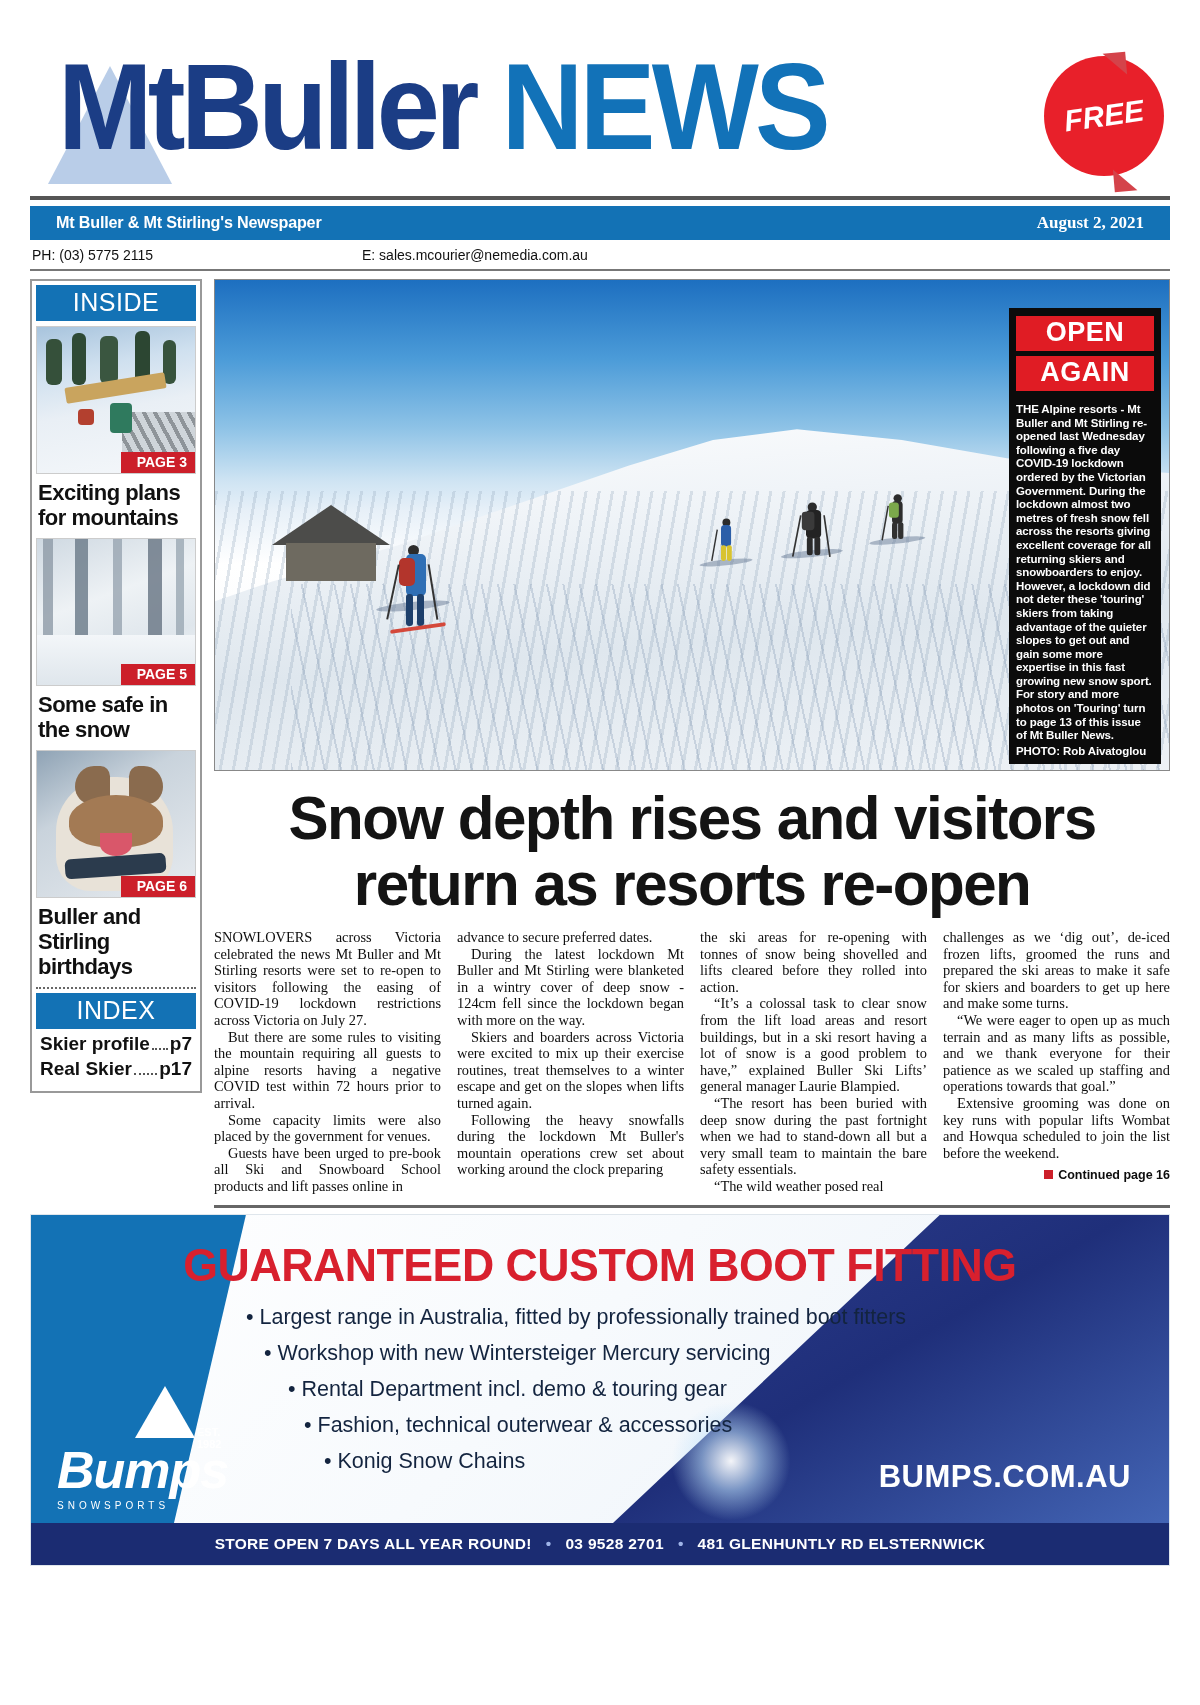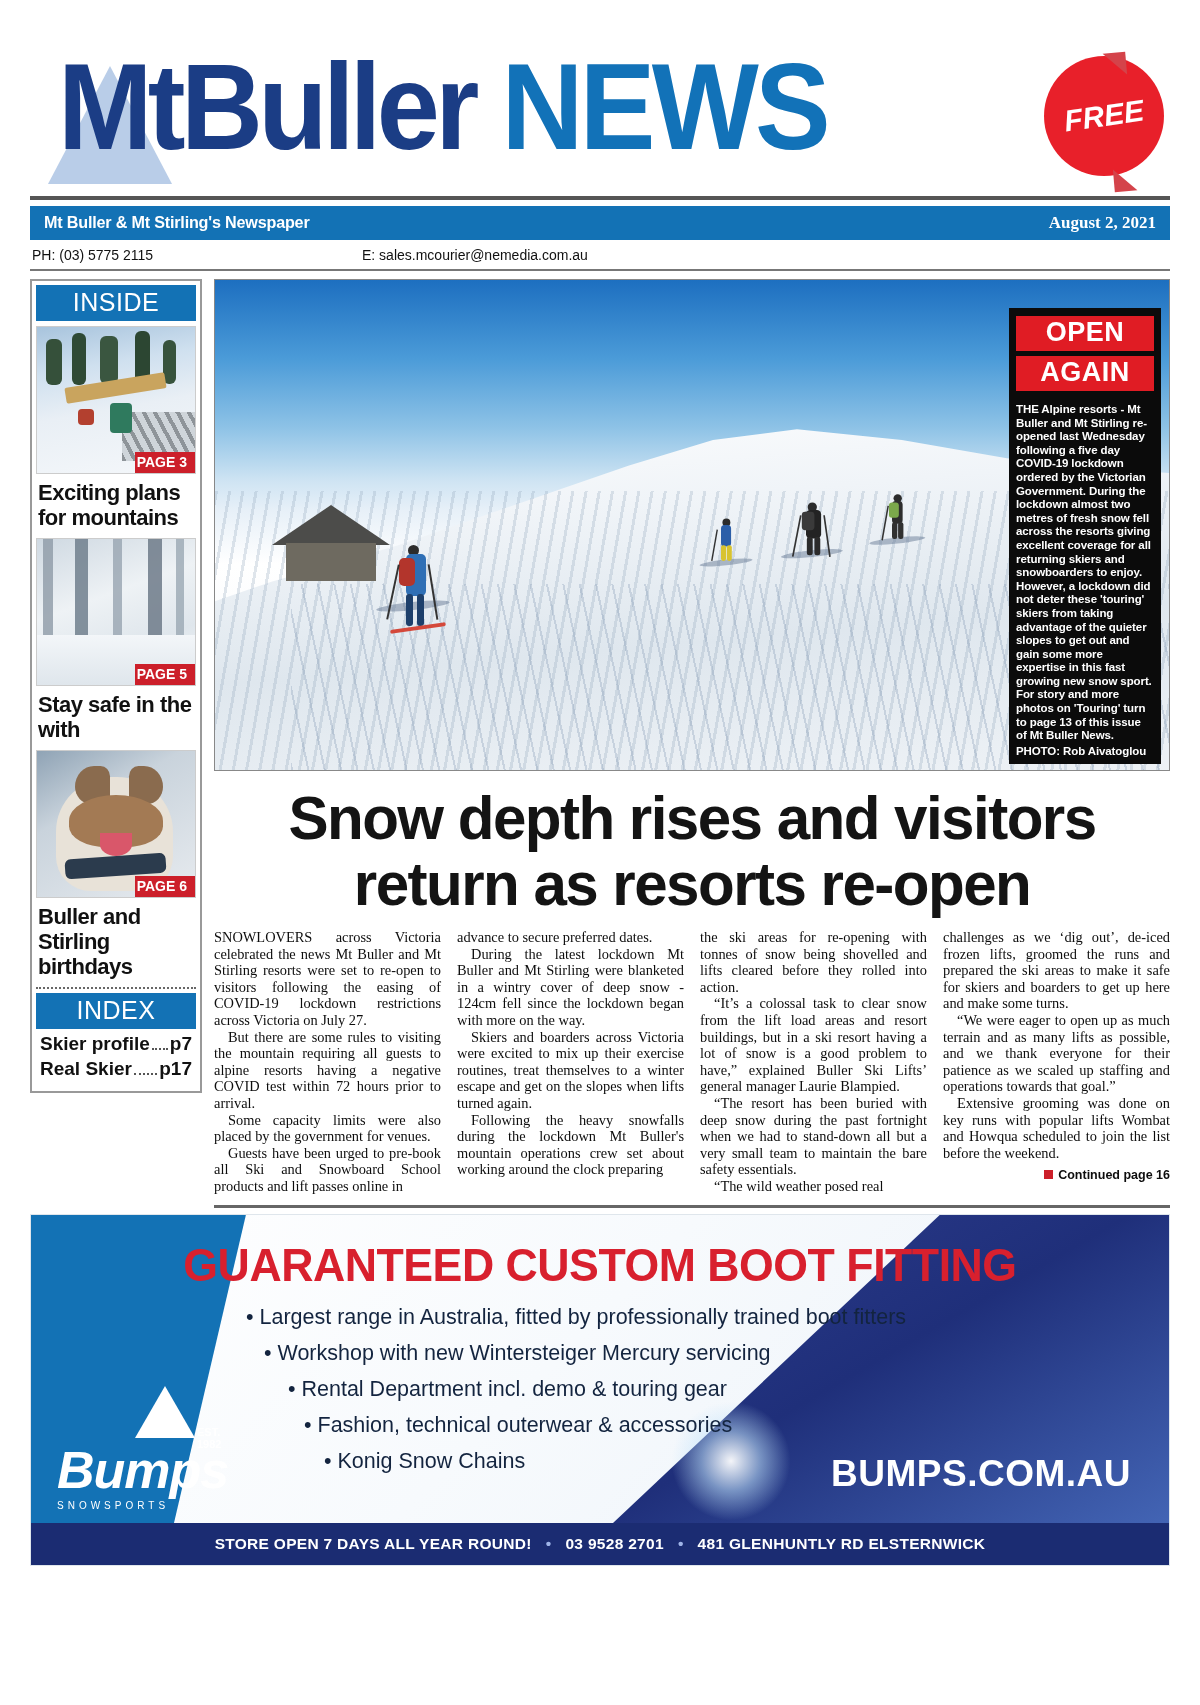--- a/index.html
+++ b/index.html
@@ -50,21 +50,21 @@
   .free-arrow.bot { right: 34px; bottom: -6px;
      border-left: 16px solid transparent; border-right: 16px solid transparent;
      border-top: 16px solid #d4434a; transform: rotate(40deg); }
 
   .rule-thick { height: 4px; background: #555; margin-top: 8px; }
 
   
   .bluebar {
     background: #1372b5; color: #fff; height: 34px;
     display:flex; align-items:center; justify-content:space-between;
-    padding: 0 14px; margin-top: 6px;
+    padding: 0 26px; margin-top: 6px;
   }
   .bluebar .left { font-weight: bold; font-size: 17px; letter-spacing: -0.2px; transform: scaleX(0.95); transform-origin:left; }
   .bluebar .right { font-weight: bold; font-size: 17px; font-family:"Liberation Serif", serif; }
 
   .contact {
     display:flex; font-size: 14px; color:#111; padding: 7px 2px 6px 2px;
     border-bottom: 2px solid #777;
   }
   .contact .ph { width: 330px; }
   .contact .em { flex: 1; }
@@ -77,21 +77,21 @@
   .side-box { border: 2px solid #999; padding: 4px; background:#fff; }
   .inside-hdr, .index-hdr {
     background:#1372b5; color:#fff; text-align:center;
     font-weight:normal; font-size: 25px; letter-spacing: 0.5px;
     padding: 3px 0 4px 0;
   }
   .teaser { margin-top: 5px; }
   .teaser-img { position:relative; width:100%; height: 148px; overflow:hidden; border:1px solid #ccc; }
   .pagebadge {
     position:absolute; right:0; bottom:0; background:#cc1f2a; color:#fff;
-    font-weight:bold; font-size: 14px; padding: 2px 8px 3px 2px; text-align: center;
+    font-weight:bold; font-size: 14px; padding: 2px 8px 3px 16px; text-align: center;
   }
   .teaser-title {
     font-weight:bold; font-size: 22px; line-height: 25px;
     color:#111; margin: 6px 0 8px 2px; letter-spacing:-0.5px;
   }
   .dotrule { border-top: 2px dotted #666; margin: 2px 0 4px 0; }
   .index-list { padding: 4px 4px 4px 4px; }
   .index-row {
     display:flex; align-items:baseline; font-weight:bold; font-size: 19px;
     color:#111; margin-bottom: 3px; white-space:nowrap;
@@ -214,21 +214,21 @@
     font-family:Liberation Sans, sans-serif; font-style: italic;
     font-weight:bold; font-size: 52px; letter-spacing: -1px; color:#fff;
     line-height: 56px;
   }
   .bumps-est {
     position:absolute; left: 140px; top: -16px; font-size: 11px; font-weight:bold; color:#fff;
   }
   .bumps-sub { font-size: 10px; letter-spacing: 4px; color:#fff; margin-top:2px; }
   .ad-url {
     position:absolute; right: 38px; bottom: 70px; color:#fff;
-    font-weight:bold; font-size: 37px; letter-spacing: 0.5px;
+    font-weight:bold; font-size: 31px; letter-spacing: 0.5px;
   }
   .ad-footer {
     position:absolute; left:0; right:0; bottom:0; height: 42px;
     background:#1b2c72; color:#fff; display:flex; align-items:center; justify-content:center;
     font-weight:bold; font-size: 15.5px; letter-spacing: 0.3px;
   }
   .ad-footer .dot { margin: 0 14px; color:#9fb4e8; }
 </style>
 </head>
 <body>
@@ -284,21 +284,21 @@
         <div class="teaser">
           <div class="teaser-img ph-snowgum">
             <div style="position:absolute;left:4%;top:0;width:10px;height:100%;background:#8d9aa6;opacity:.8"></div>
             <div style="position:absolute;left:24%;top:0;width:13px;height:100%;background:#707f8d;opacity:.85"></div>
             <div style="position:absolute;left:48%;top:0;width:9px;height:100%;background:#97a4b0;opacity:.8"></div>
             <div style="position:absolute;left:70%;top:0;width:14px;height:100%;background:#6d7a88;opacity:.85"></div>
             <div style="position:absolute;left:88%;top:0;width:8px;height:100%;background:#9aa7b3;opacity:.8"></div>
             <div style="position:absolute;left:0;top:66%;width:100%;height:34%;background:linear-gradient(180deg,#f3f6f9,#dfe6ec)"></div>
             <div class="pagebadge">PAGE 5</div>
           </div>
-          <div class="teaser-title">Stay safe in the with</div>
+          <div class="teaser-title">Some safe in the snow</div>
         </div>
 
         <div class="teaser">
           <div class="teaser-img ph-husky">
             <div style="position:absolute;left:12%;top:18%;width:74%;height:78%;background:#e8e2d8;border-radius:48% 48% 30% 30%"></div>
             <div style="position:absolute;left:24%;top:10%;width:22%;height:26%;background:#8a6b4e;border-radius:60% 30% 10% 50%"></div>
             <div style="position:absolute;left:58%;top:10%;width:22%;height:26%;background:#8a6b4e;border-radius:30% 60% 50% 10%"></div>
             <div style="position:absolute;left:20%;top:30%;width:60%;height:36%;background:#a37a54;border-radius:50% 50% 40% 40%"></div>
             <div style="position:absolute;left:40%;top:56%;width:20%;height:16%;background:#d9576a;border-radius:0 0 50% 50%"></div>
             <div style="position:absolute;left:18%;top:72%;width:64%;height:14%;background:#2b3b4d;border-radius:6px;transform:rotate(-4deg)"></div>

